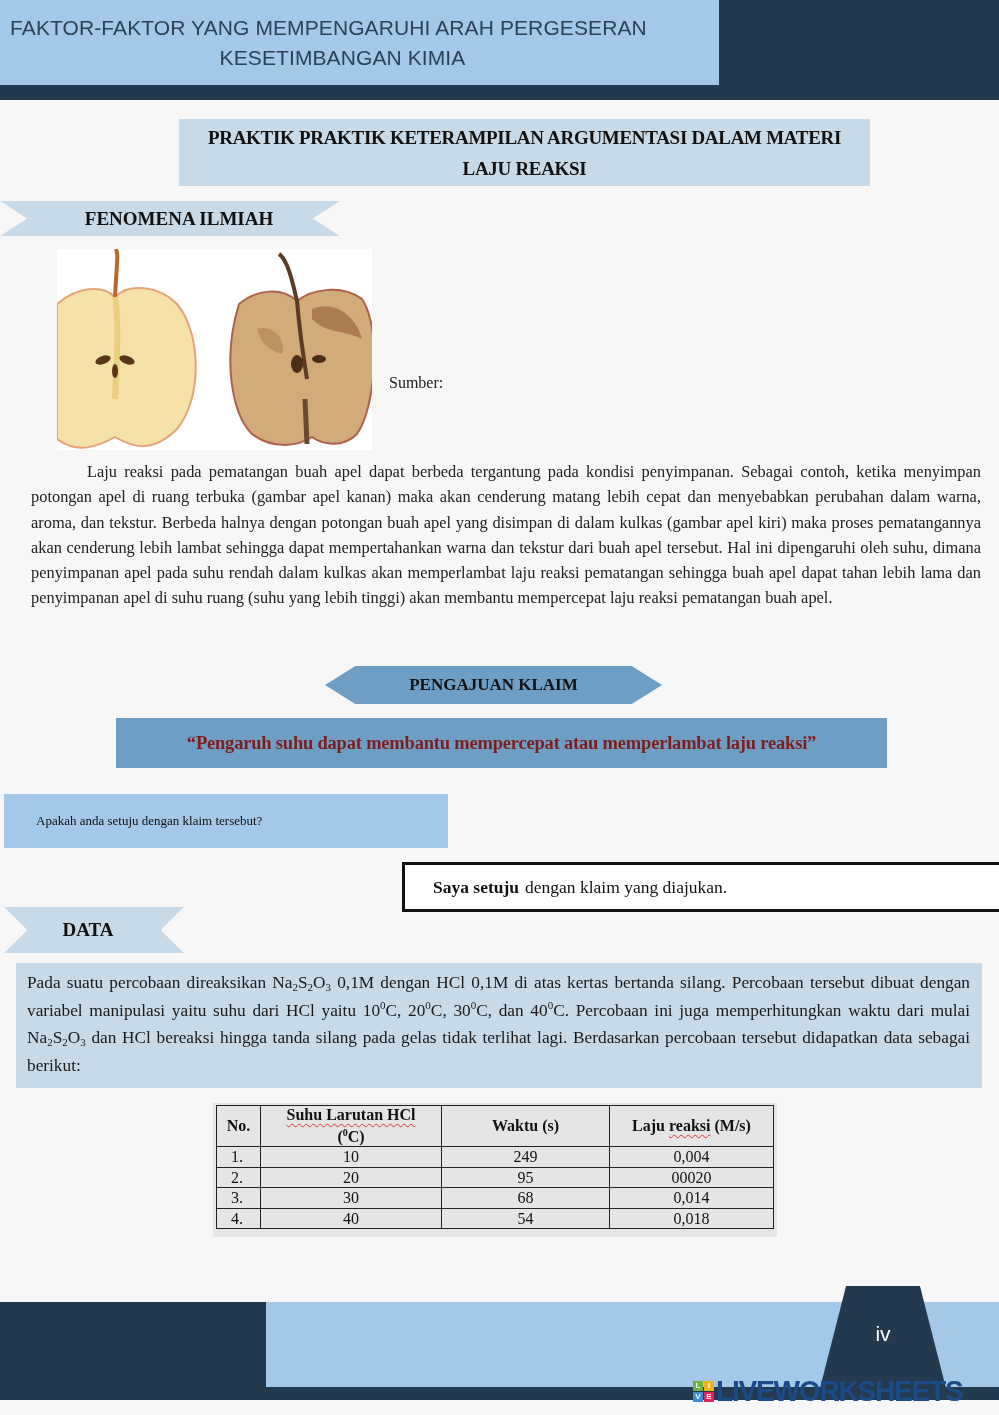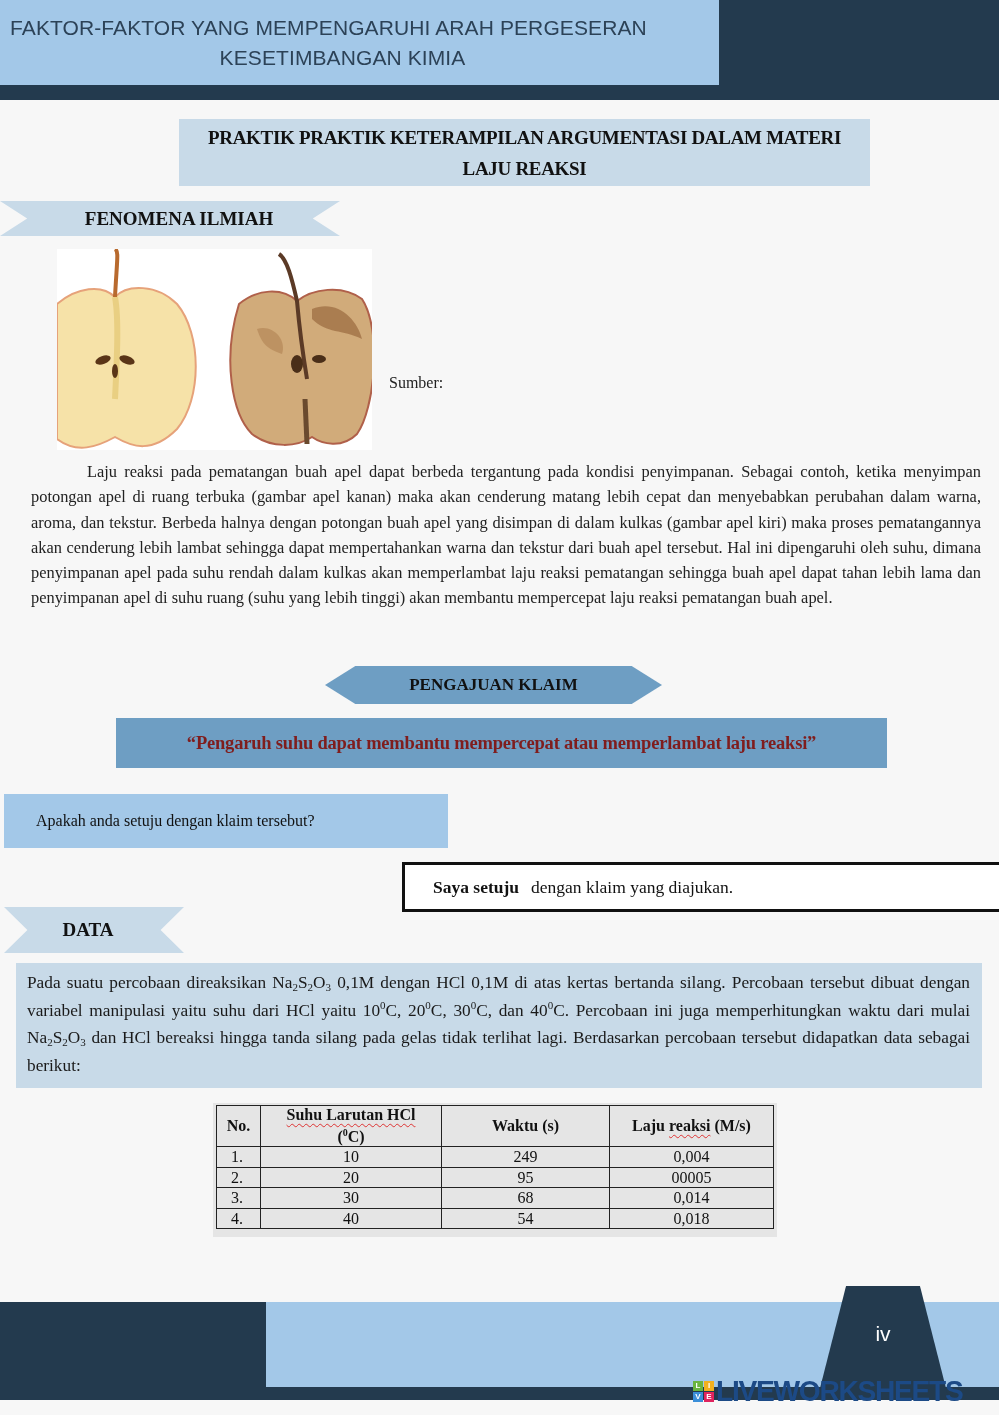--- a/index.html
+++ b/index.html
@@ -71,30 +71,30 @@
     left: 116px; top: 718px; width: 771px; height: 50px; background: #6e9ec3;
     display: flex; align-items: center; justify-content: center;
     font-weight: bold; font-size: 18.5px; font-family: "Liberation Serif", serif; color: #7f1d1d;
     letter-spacing: -0.2px;
   }
 
   
   .question {
     left: 4px; top: 794px; width: 444px; height: 54px; background: #a3c8e8;
     display: flex; align-items: center; padding-left: 32px;
-    font-size: 16px; font-family: "Liberation Serif", serif; color: #111;
+    font-size: 13px; font-family: "Liberation Serif", serif; color: #111;
   }
 
   
   .answer {
     left: 402px; top: 862px; width: 610px; height: 50px; background: #fff;
     border: 3px solid #111; display: flex; align-items: center; padding-left: 28px;
     font-size: 17.5px; font-family: "Liberation Serif", serif; color: #111;
   }
-  .answer b { font-weight: bold; margin-right: 12px; font-family: Liberation Serif, serif; }
+  .answer b { font-weight: bold; margin-right: 6px; font-family: Liberation Serif, serif; }
 
   
   .data-box {
     left: 16px; top: 963px; width: 966px; height: 125px; background: #c8dae8;
     padding: 6px 12px 0 11px; font-size: 17.3px; line-height: 27.7px;
     text-align: justify; font-family: "Liberation Serif", serif; color: #1a1a1a;
   }
   .data-box sub { font-size: 11px; vertical-align: -3px; line-height: 0; }
   .data-box sup { font-size: 11px; vertical-align: 7px; line-height: 0; }
 
@@ -212,21 +212,21 @@
       <tr>
         <td>1.</td>
         <td>10</td>
         <td>249</td>
         <td>0,004</td>
       </tr>
       <tr>
         <td>2.</td>
         <td>20</td>
         <td>95</td>
-        <td>00005</td>
+        <td>00020</td>
       </tr>
       <tr>
         <td>3.</td>
         <td>30</td>
         <td>68</td>
         <td>0,014</td>
       </tr>
       <tr>
         <td>4.</td>
         <td>40</td>

